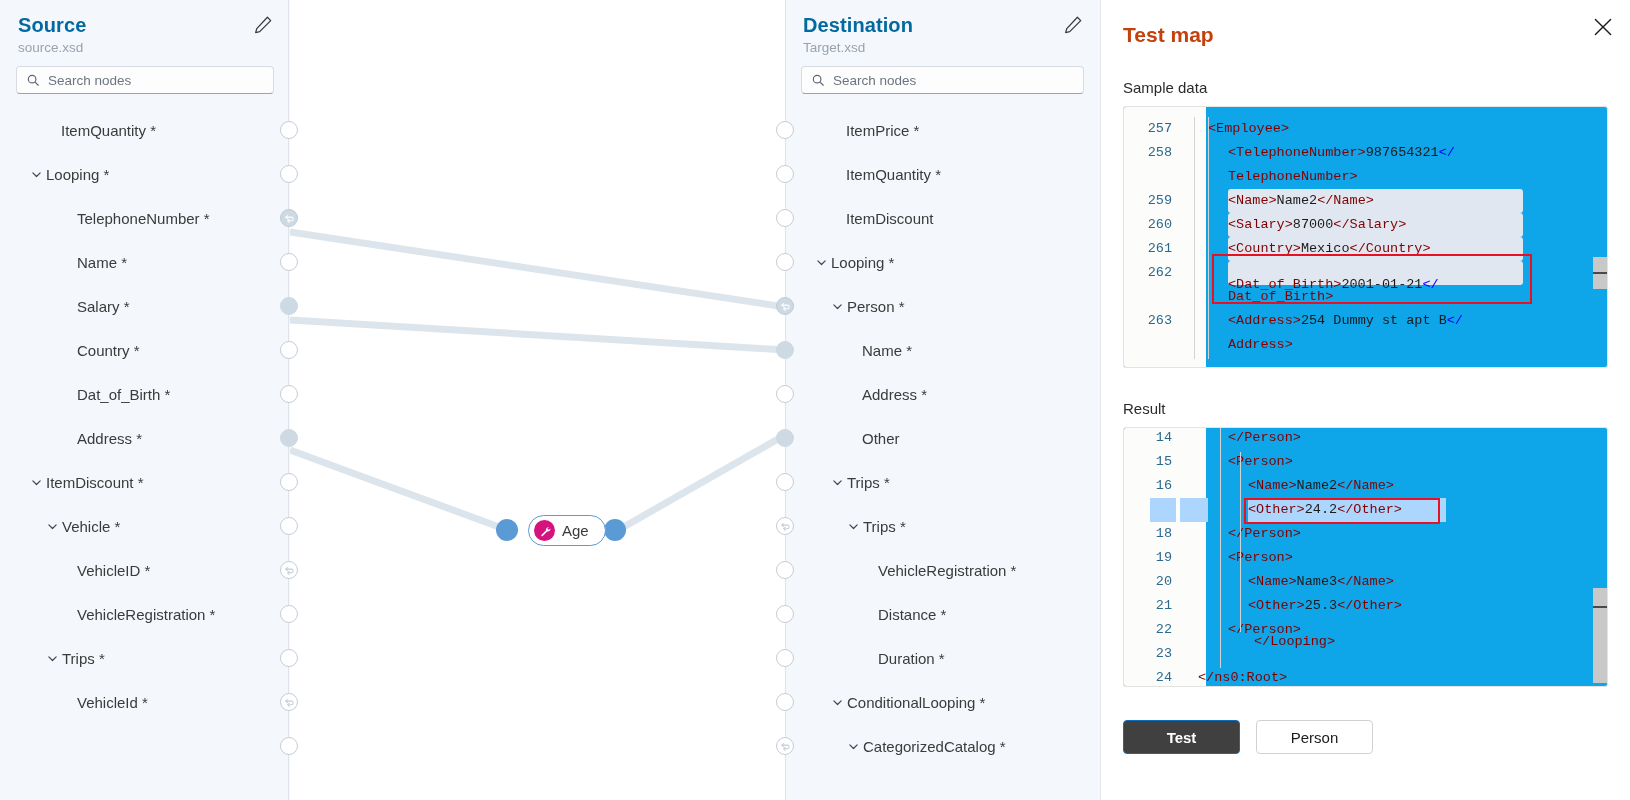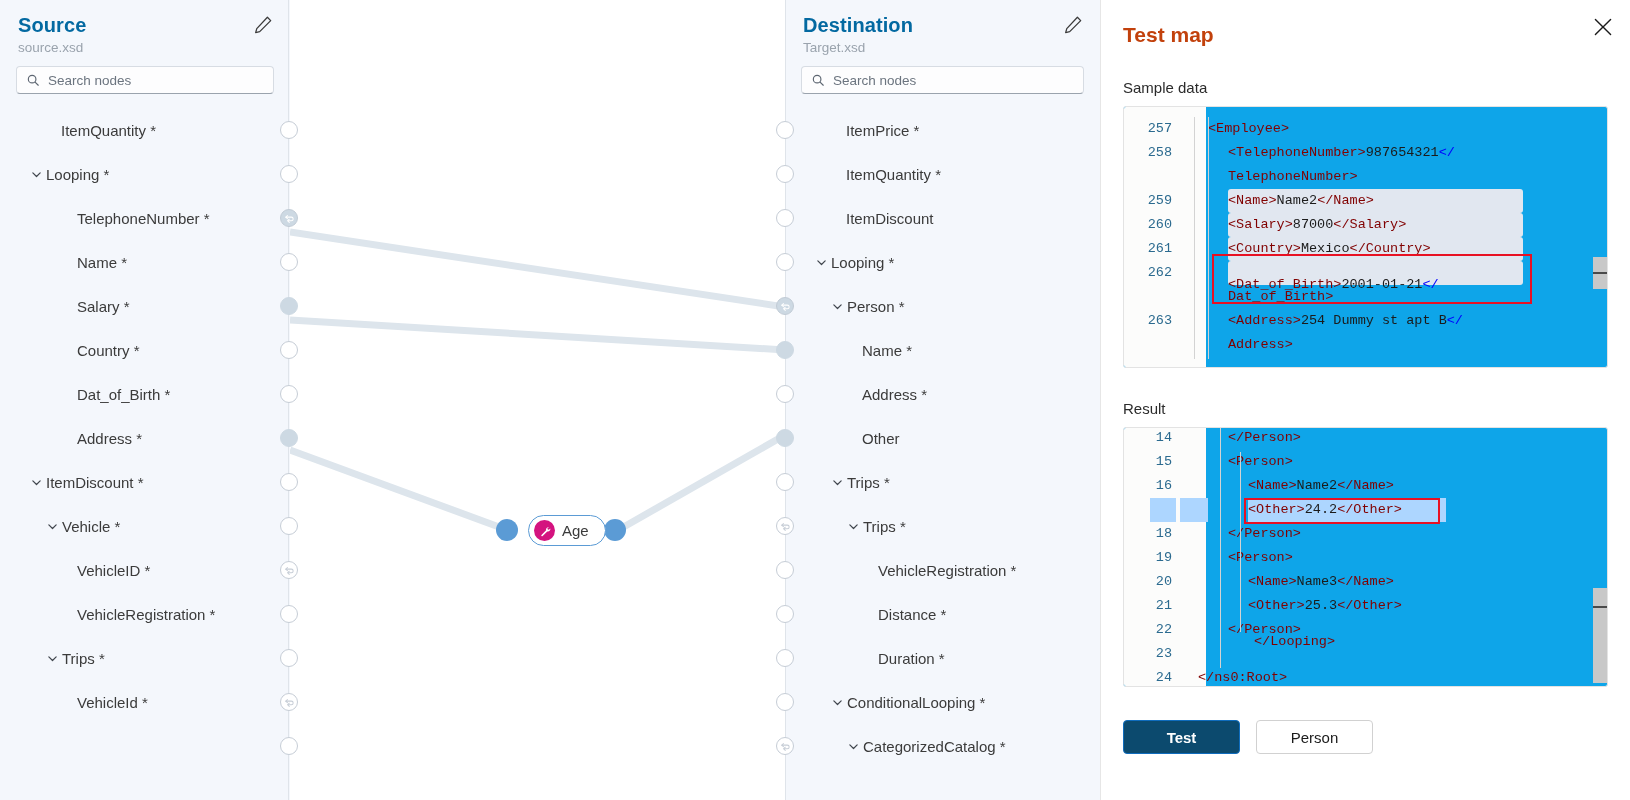--- a/index.html
+++ b/index.html
@@ -182,21 +182,21 @@
   .vthumb  { position: absolute; right: 0; width: 14px; background: #c8c8c8; }
   .vthumb .bar { position:absolute; left:0; right:0; height:2px; background:#4a4a4a; }
 
   .btn-row { position: absolute; left: 22px; bottom: 46px; display: flex; gap: 16px; }
   .btn {
     height: 34px; min-width: 117px;
     border-radius: 4px; font-size: 15px;
     display: flex; align-items: center; justify-content: center;
     cursor: pointer; font-family: "Liberation Sans", sans-serif;
   }
-  .btn-primary { background: #0c4a6e; color: #ffffff; border: 1px solid #0f6cbd; font-weight: bold; }
+  .btn-primary { background: #404040; color: #ffffff; border: 1px solid #0f6cbd; font-weight: bold; }
   .btn-secondary { background: #ffffff; color: #1b1b1b; border: 1px solid #d1d1d1; }
 </style>
 </head>
 <body>
 
 <div class="app">
 
   <div class="panel panel-source">
     <div class="rail"></div>
 

